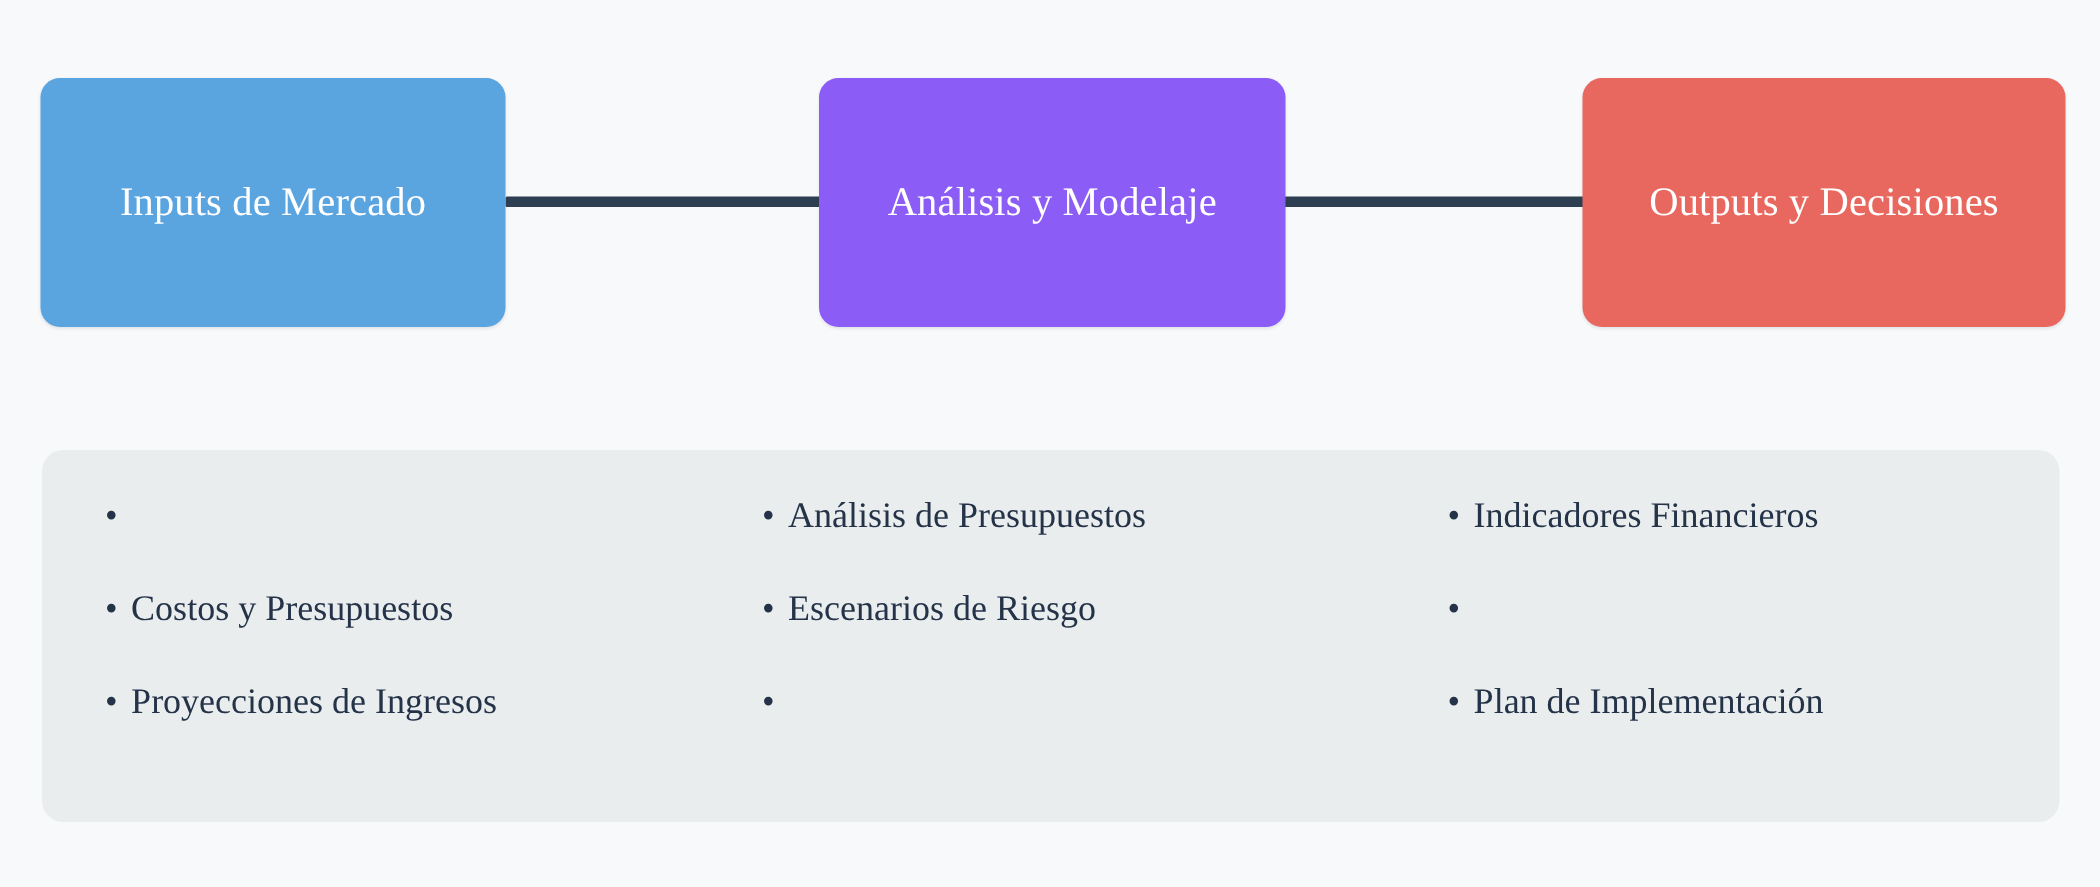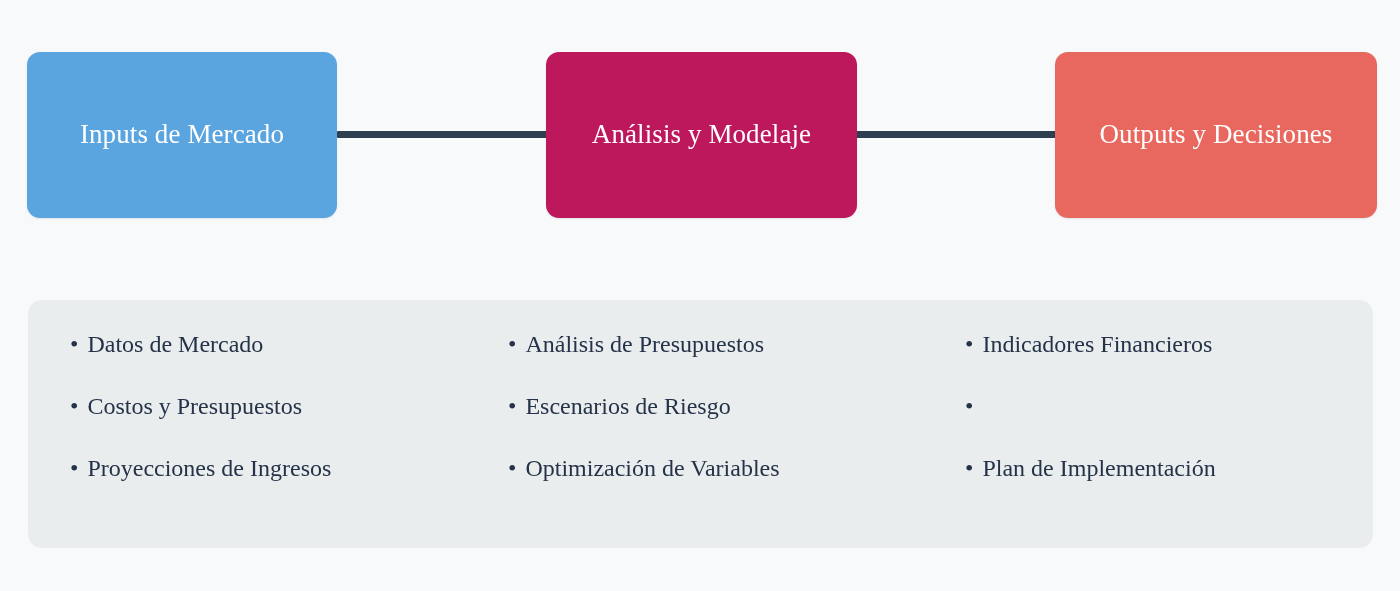--- a/index.html
+++ b/index.html
@@ -45,21 +45,21 @@
   .node-label {
     color: #ffffff;
     font-size: 27px;
     line-height: 1.1;
     letter-spacing: 0.1px;
     text-align: center;
     white-space: nowrap;
   }
 
   #node-inputs   { left: 27px;   width: 310px; background: #5aa4e0; }
-  #node-analysis { left: 546px;  width: 311px; background: #be185d; }
+  #node-analysis { left: 546px;  width: 311px; background: #8b5cf6; }
   #node-outputs  { left: 1055px; width: 322px; background: #e8675e; }
 
   .connector {
     position: absolute;
     top: 79px;
     height: 7px;
     background: #2e3f52;
     border-radius: 1px;
   }
   #connector-1 { left: 337px; width: 210px; }
@@ -127,21 +127,20 @@
       <span class="node-label">Outputs y Decisiones</span>
     </div>
 
   </div>
 
   <div id="detail-panel">
 
     <div class="detail-column" id="detail-column-0">
       <div class="detail-item">
         <span class="bullet">•</span>
-        <span>Datos de Mercado</span>
       </div>
       <div class="detail-item">
         <span class="bullet">•</span>
         <span>Costos y Presupuestos</span>
       </div>
       <div class="detail-item">
         <span class="bullet">•</span>
         <span>Proyecciones de Ingresos</span>
       </div>
     </div>
@@ -150,21 +149,20 @@
       <div class="detail-item">
         <span class="bullet">•</span>
         <span>Análisis de Presupuestos</span>
       </div>
       <div class="detail-item">
         <span class="bullet">•</span>
         <span>Escenarios de Riesgo</span>
       </div>
       <div class="detail-item">
         <span class="bullet">•</span>
-        <span>Optimización de Variables</span>
       </div>
     </div>
 
     <div class="detail-column" id="detail-column-2">
       <div class="detail-item">
         <span class="bullet">•</span>
         <span>Indicadores Financieros</span>
       </div>
       <div class="detail-item">
         <span class="bullet">•</span>

